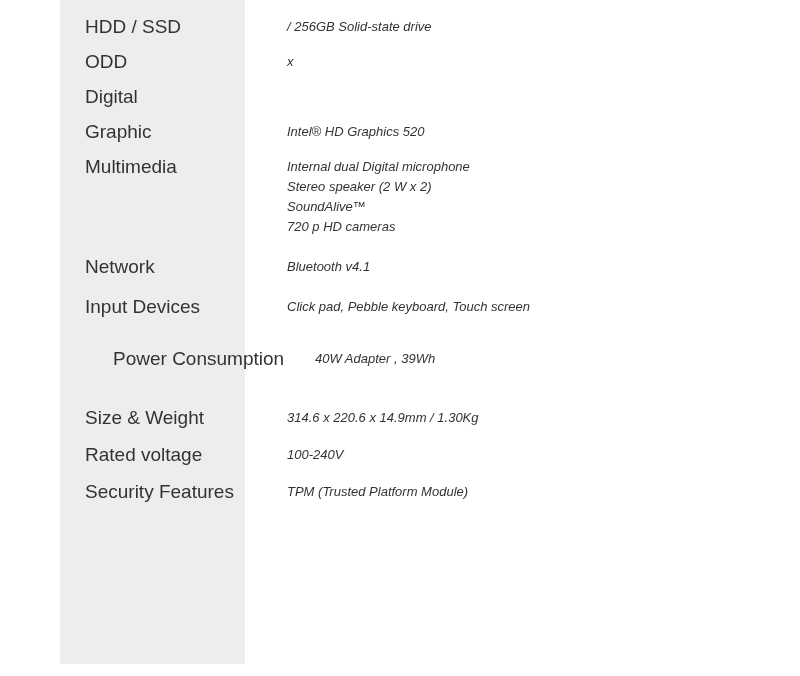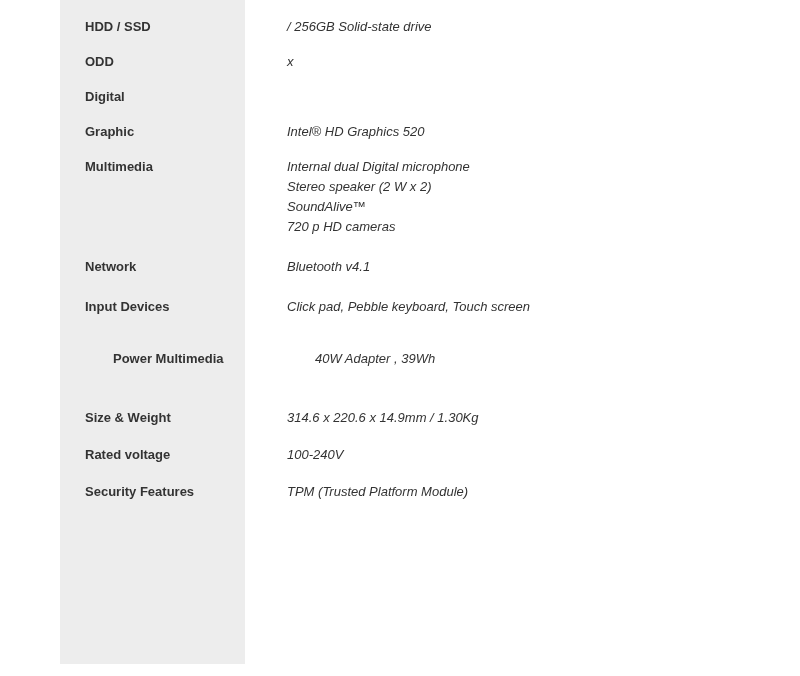--- a/index.html
+++ b/index.html
@@ -32,22 +32,22 @@
   .spec-row:nth-child(6)  { margin-bottom: 20px; }
   .spec-row:nth-child(7)  { margin-bottom: 32px; }
   .spec-row:nth-child(8)  { margin-bottom: 39px; margin-left: 28px; }
   .spec-row:nth-child(9),
   .spec-row:nth-child(10),
   .spec-row:nth-child(11) { margin-bottom: 17px; }
   .spec-row:nth-child(12) { margin-bottom: 0; }
   .spec-label {
     flex: 0 0 202px;
     width: 202px;
-    font-size: 13px;
-    font-weight: bold;
+    font-size: 19px;
+    font-weight: normal;
     line-height: 20px;
     color: var(--text-color, #333333);
   }
   .spec-values {
     flex: 1 1 auto;
     font-size: 13px;
     font-weight: normal;
     line-height: 20px;
     color: var(--text-color, #333333);
   }
@@ -103,21 +103,21 @@
 
 
   <div class="spec-row">
     <div class="spec-label">Input Devices</div>
     <div class="spec-values">
           <div class="spec-value-line">Click pad, Pebble keyboard, Touch screen</div>
         </div>
   </div>
 
   <div class="spec-row">
-    <div class="spec-label">Power Multimedia</div>
+    <div class="spec-label">Power Consumption</div>
     <div class="spec-values">
           <div class="spec-value-line">40W Adapter , 39Wh</div>
         </div>
   </div>
 
   <div class="spec-row">
     <div class="spec-label">Size &amp; Weight</div>
     <div class="spec-values">
           <div class="spec-value-line">314.6 x 220.6 x 14.9mm / 1.30Kg</div>
         </div>

